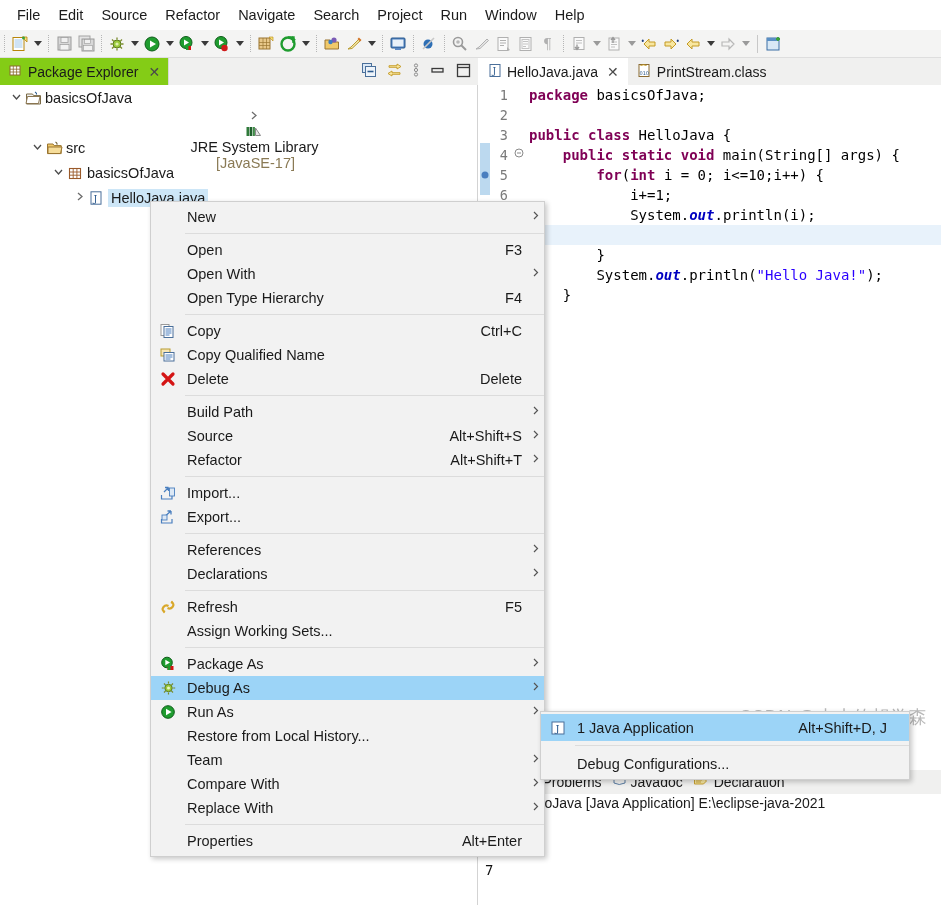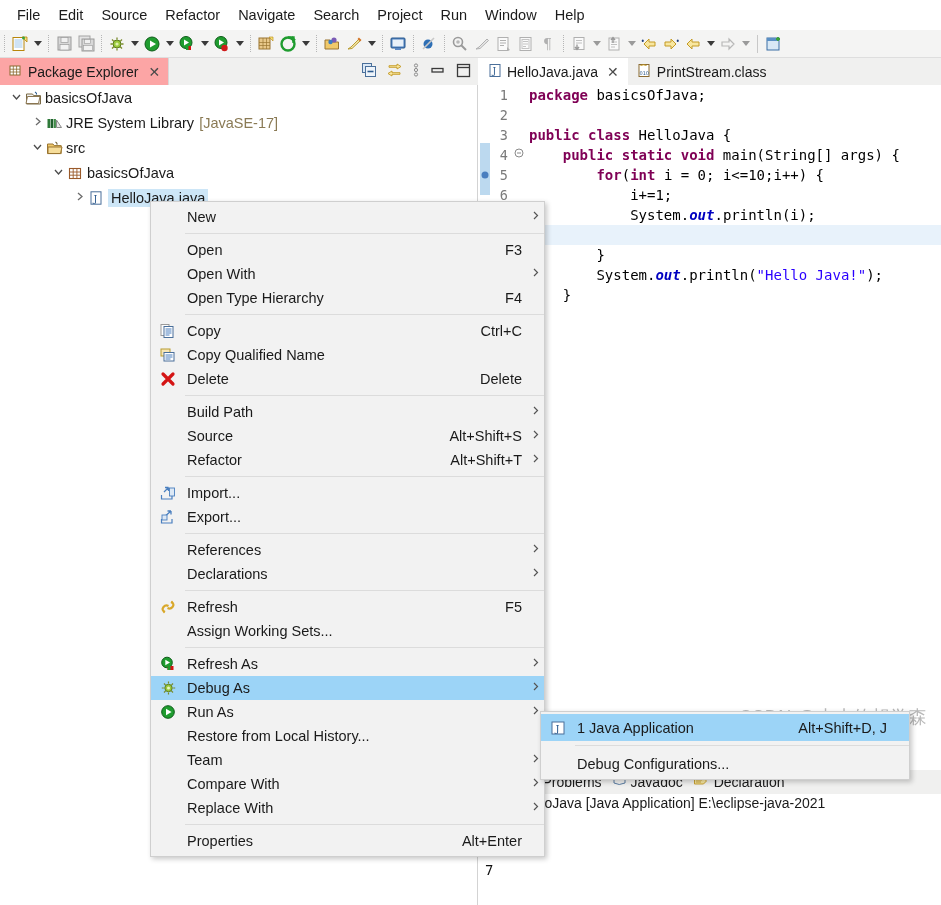--- a/index.html
+++ b/index.html
@@ -50,21 +50,21 @@
   }
   .tb-arrow.dim::after { border-top-color: #9a9a9a; }
 
   
   .pe-tabrow {
     position: absolute; left: 0; top: 58px; width: 478px; height: 27px;
     background: #f0f0ef;
   }
   .pe-tab {
     position: absolute; left: 0; top: 0; height: 27px;
-    background: #fca5a5;
+    background: #84cc16;
     border-right: 1px solid #d8d8d8;
     display: flex; align-items: center; padding: 0 8px 0 8px; gap: 5px;
     font-size: 14px;
   }
   .pe-tab .closex {
     font-size: 14px; color: #4a4a4a; margin-left: 5px; line-height: 1;
   }
   .pe-toolicons {
     position: absolute; right: 6px; top: 4px; display: flex; align-items: center; gap: 9px;
   }
@@ -449,21 +449,21 @@
           </svg></span>
         <span class="ticon">
           <svg width="17" height="16" viewBox="0 0 17 16">
             <path d="M1.5 4 h6 l1.2 1.6 h6.8 v8.4 h-14 z" fill="#f0f0f0" stroke="#7a6a45"></path>
             <path d="M2.5 6.5 h12.5 l-1.5 7 h-12.5 z" fill="#ffffff" stroke="#8a7550"></path>
             <path d="M10 2 q2 1 1.5 2.5" fill="none" stroke="#2c5a8e" stroke-width="1.2"></path>
           </svg>
         </span>
         <span class="tlabel">basicsOfJava</span>
       </div>
-      <div class="tree-row" style="padding-left: 29px;">
+      <div class="tree-row" style="padding-left: 29px; flex-direction: column;">
         <span class="twisty"><svg width="11" height="11" viewBox="0 0 11 11">
             <path d="M4 2 L8 5.5 L4 9" fill="none" stroke="#6c6c6c" stroke-width="1.3"></path>
           </svg></span>
         <span class="ticon">
           <svg width="17" height="16" viewBox="0 0 17 16">
             <rect x="1.5" y="4" width="2.6" height="9" fill="#2f7a3a"></rect>
             <rect x="4.6" y="4" width="2.6" height="9" fill="#1f5f2c"></rect>
             <rect x="7.7" y="4" width="2.2" height="9" fill="#3f8a48"></rect>
             <path d="M10.5 5 L15.5 12.5 L10.5 12.5 Z" fill="#e8e8e8" stroke="#8a8a8a"></path>
           </svg>
@@ -749,21 +749,21 @@
       <div class="msepline"></div>
       <div class="mrow">
         <span class="micon">
           <svg width="17" height="16" viewBox="0 0 17 16">
             <circle cx="7" cy="6.5" r="5.3" fill="#1f9c2f" stroke="#0d5c18"></circle>
             <path d="M5.3 3.7 L10 6.5 L5.3 9.3 Z" fill="#ffffff"></path>
             <rect x="7.5" y="10" width="6" height="4" fill="#d41414"></rect>
             <rect x="7.5" y="10" width="3" height="4" fill="#1f9c2f"></rect>
           </svg>
         </span>
-        <span class="mlabel">Refresh As</span>
+        <span class="mlabel">Package As</span>
         <span class="maccel"></span>
         <span class="msub"><svg width="9" height="11" viewBox="0 0 9 11">
             <path d="M3 2 L6.5 5.5 L3 9" fill="none" stroke="#555" stroke-width="1.2"></path>
           </svg></span>
       </div>
       <div class="mrow sel">
         <span class="micon">
           <svg width="17" height="16" viewBox="0 0 17 16">
             <g stroke="#7a8a2a" stroke-width="1.2">
               <path d="M8.5 1.5 v2 M4 3.5 l1.5 1.5 M13 3.5 l-1.5 1.5 M1.8 8 h2 M13.2 8 h2 M4 12.5 l1.6-1.6 M13 12.5 l-1.6-1.6 M8.5 14.5 v-2"></path>

